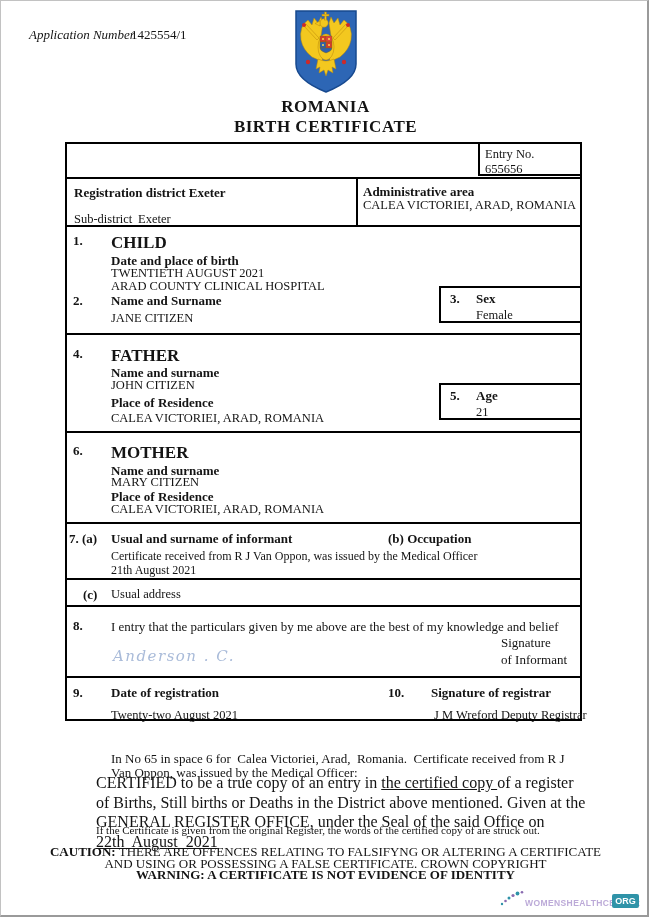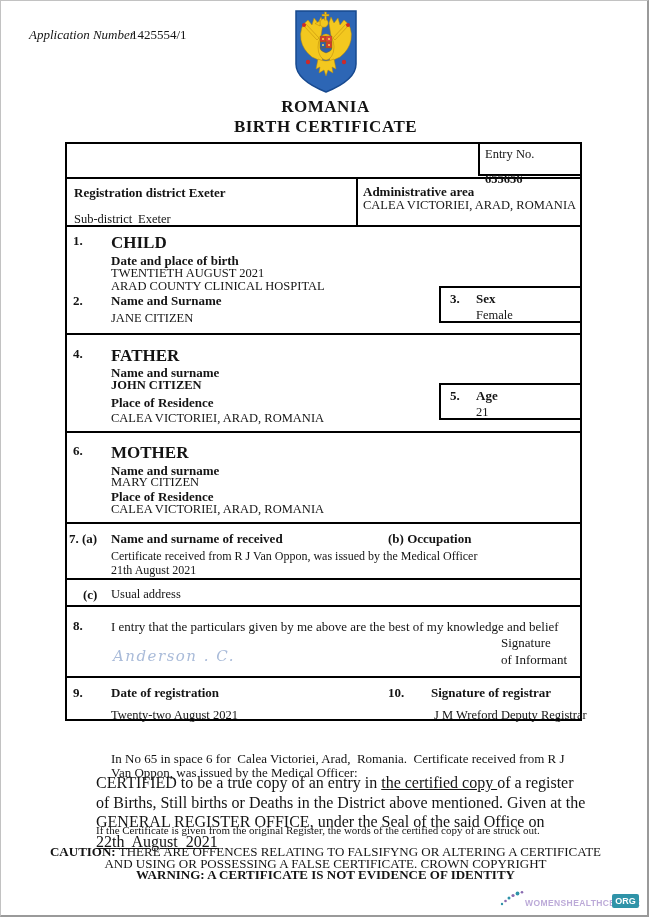--- a/index.html
+++ b/index.html
@@ -93,21 +93,21 @@
   <div class="hl" style="left:64px; top:332px; width:517px;"></div>
   <div class="hl" style="left:64px; top:430px; width:517px;"></div>
   <div class="hl" style="left:64px; top:521px; width:517px;"></div>
   <div class="hl" style="left:64px; top:577px; width:517px;"></div>
   <div class="hl" style="left:64px; top:604px; width:517px;"></div>
   <div class="hl" style="left:64px; top:675px; width:517px;"></div>
   <div class="vl" style="left:355px; top:176px; height:50px;"></div>
 
   <div class="obox" style="left:477px; top:141px; width:104px; height:34px;"></div>
   <div class="t f125" style="left:484px; top:146px;">Entry No.</div>
-  <div class="t f125" style="left:484px; top:171px;font-weight:bold;">655656</div>
+  <div class="t f125" style="left:484px; top:161px;">655656</div>
 
   <div class="t b f13" style="left:73px;  top:184px;">Registration district Exeter</div>
   <div class="t f125" style="left:73px;  top:211px;">Sub-district</div>
   <div class="t f125" style="left:137px; top:211px;">Exeter</div>
   <div class="t b f13" style="left:362px; top:183px;">Administrative area</div>
   <div class="t f125" style="left:362px; top:197px;">CALEA VICTORIEI, ARAD, ROMANIA</div>
 
   <div class="t b f13" style="left:72px;  top:232px;">1.</div>
   <div class="t b f135" style="left:110px; top:232px;">CHILD</div>
   <div class="t b f13" style="left:110px; top:252px;text-align:right;">Date and place of birth</div>
@@ -118,38 +118,38 @@
   <div class="t f125" style="left:110px; top:310px;">JANE CITIZEN</div>
 
   <div class="obox" style="left:438px; top:285px; width:143px; height:37px;"></div>
   <div class="t b f13" style="left:449px; top:290px;">3.</div>
   <div class="t b f13" style="left:475px; top:290px;">Sex</div>
   <div class="t f125" style="left:475px; top:307px;">Female</div>
 
   <div class="t b f13" style="left:72px;  top:345px;">4.</div>
   <div class="t b f135" style="left:110px; top:345px;">FATHER</div>
   <div class="t b f13" style="left:110px; top:364px;">Name and surname</div>
-  <div class="t f125" style="left:110px; top:377px;font-weight:bold;">JOHN CITIZEN</div>
+  <div class="t f125" style="left:110px; top:377px;">JOHN CITIZEN</div>
   <div class="t b f13" style="left:110px; top:394px;">Place of Residence</div>
   <div class="t f125" style="left:110px; top:410px;">CALEA VICTORIEI, ARAD, ROMANIA</div>
 
   <div class="obox" style="left:438px; top:382px; width:143px; height:37px;"></div>
   <div class="t b f13" style="left:449px; top:387px;">5.</div>
   <div class="t b f13" style="left:475px; top:387px;">Age</div>
   <div class="t f125" style="left:475px; top:404px;">21</div>
 
   <div class="t b f13" style="left:72px;  top:442px;">6.</div>
   <div class="t b f135" style="left:110px; top:442px;">MOTHER</div>
   <div class="t b f13" style="left:110px; top:462px;">Name and surname</div>
   <div class="t f125" style="left:110px; top:474px;">MARY CITIZEN</div>
   <div class="t b f13" style="left:110px; top:488px;">Place of Residence</div>
   <div class="t f125" style="left:110px; top:501px;">CALEA VICTORIEI, ARAD, ROMANIA</div>
 
   <div class="t b f13" style="left:68px;  top:530px;">7. (a)</div>
-  <div class="t b f13" style="left:110px; top:530px;">Name and surname of received</div>
+  <div class="t b f13" style="left:110px; top:530px;">Usual and surname of informant</div>
   <div class="t b f13" style="left:387px; top:530px;">(b) Occupation</div>
   <div class="t f12" style="left:110px; top:548px;">Certificate received from R J Van Oppon, was issued by the Medical Officer</div>
   <div class="t f12" style="left:110px; top:562px;">21th August 2021</div>
   <div class="t b f13" style="left:82px;  top:586px;">(c)</div>
   <div class="t f125" style="left:110px; top:586px;">Usual address</div>
 
   <div class="t b f13" style="left:72px;  top:617px;">8.</div>
   <div class="t f115" style="left:110px; top:618px;">I entry that the particulars given by me above are the best of my knowledge and belief</div>
   <div class="t sig" style="left:112px; top:647px;">Anderson . C.</div>
   <div class="t f115" style="left:500px; top:634px;">Signature</div>

